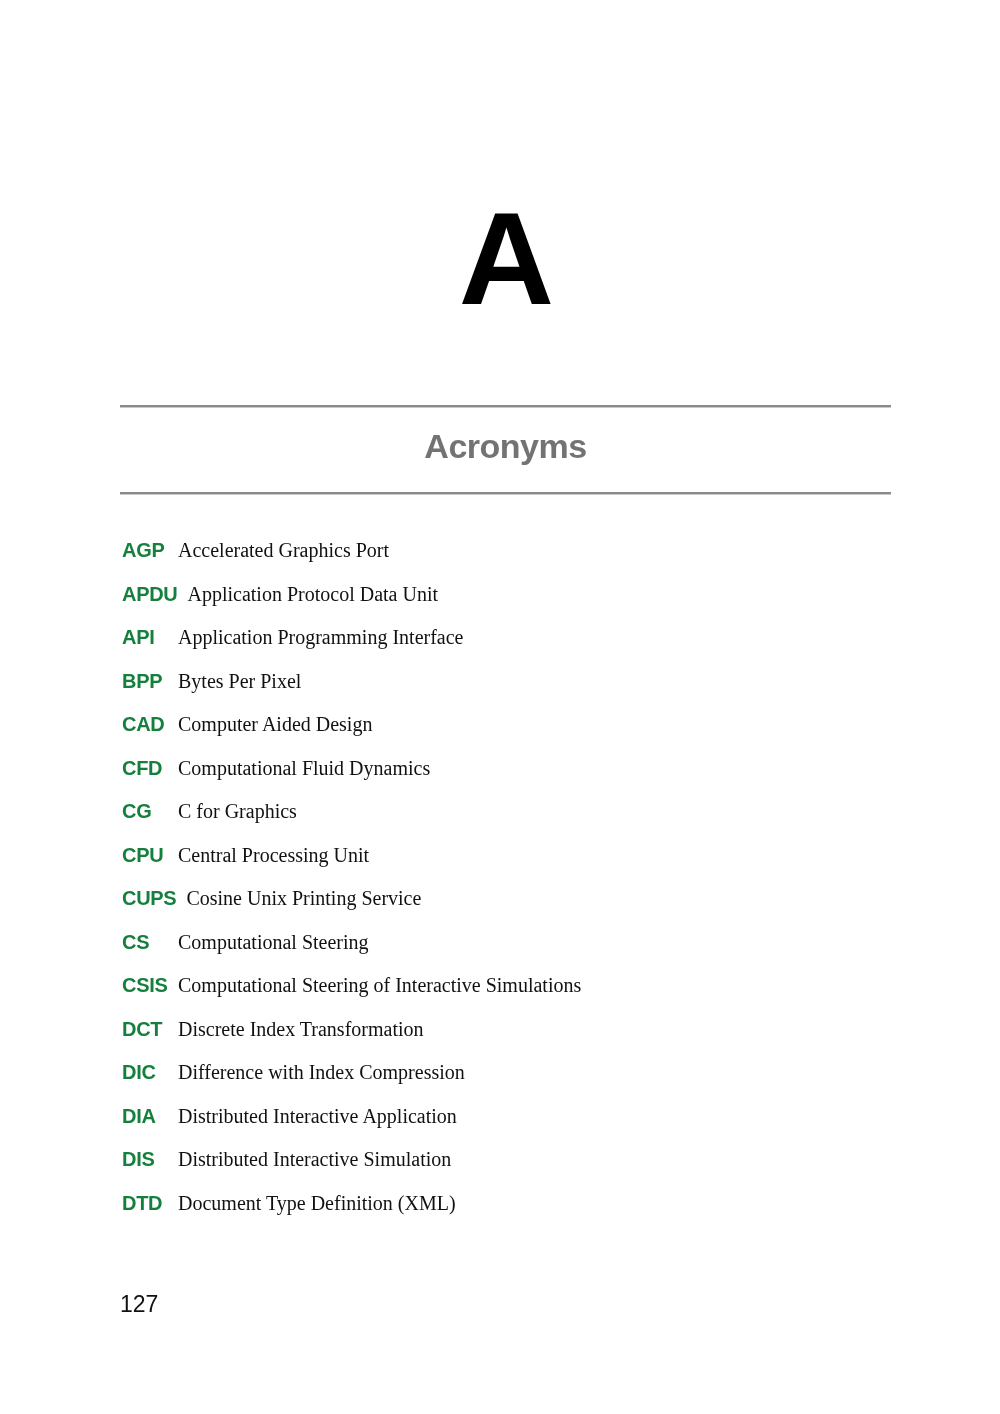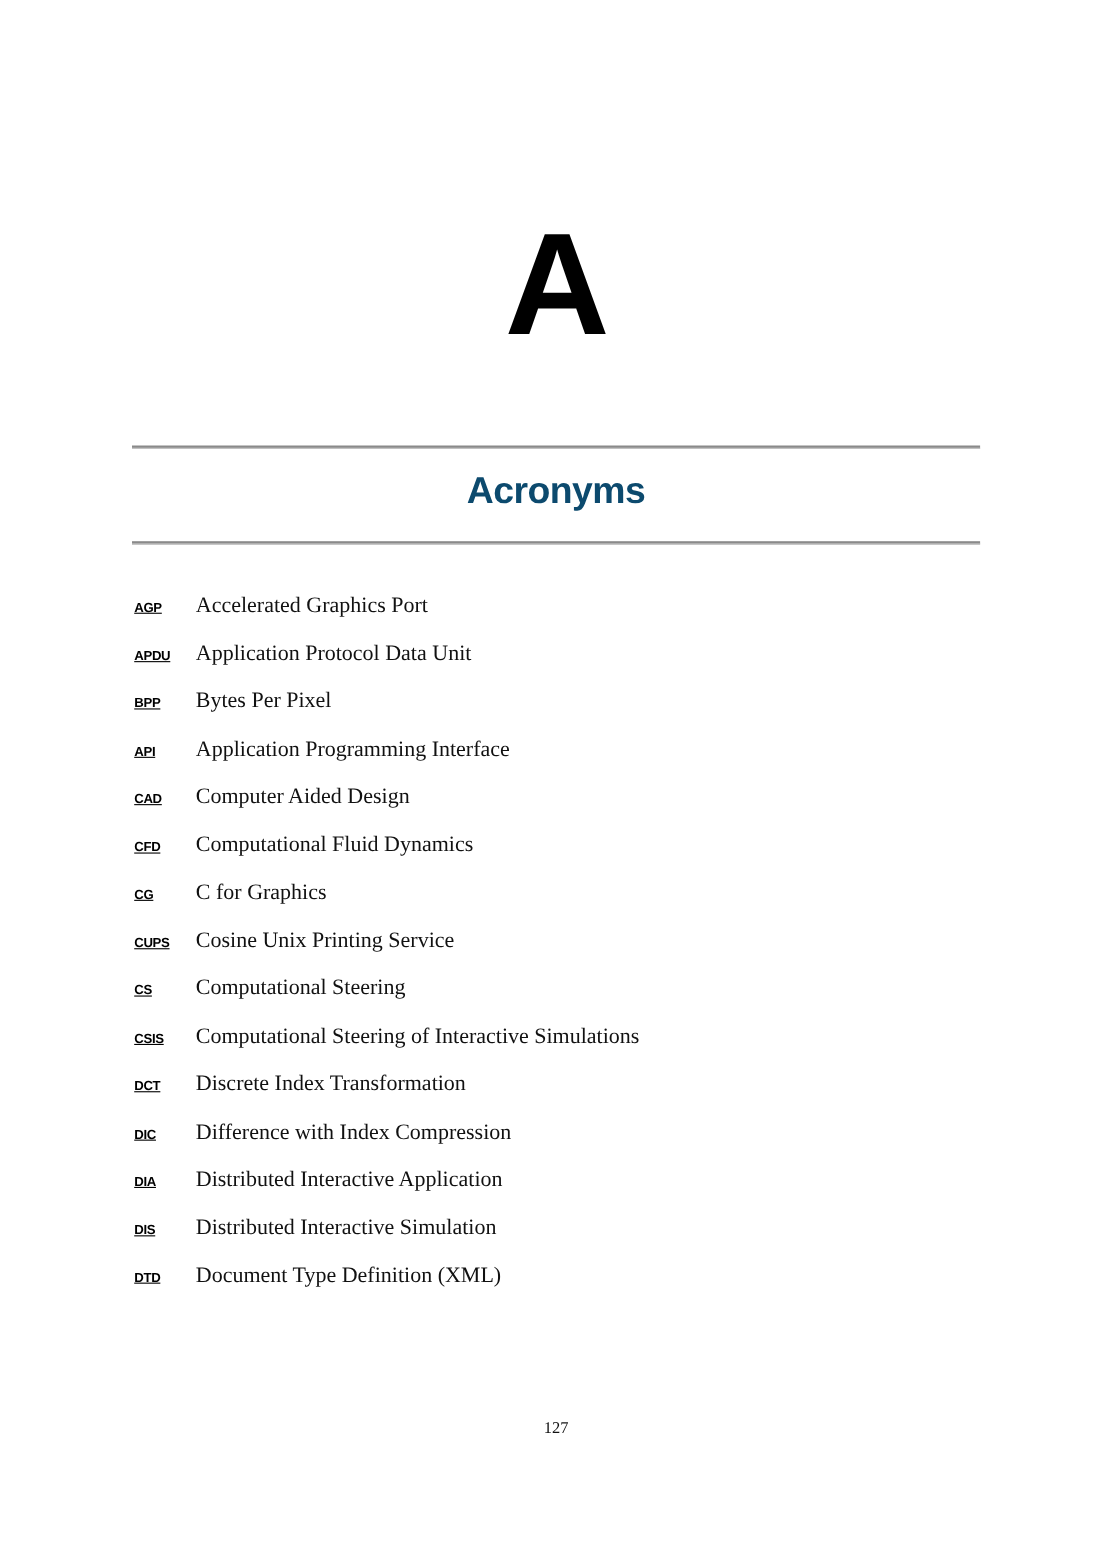--- a/index.html
+++ b/index.html
@@ -43,82 +43,82 @@
     position: absolute;
     top: 428px;
     left: 120px;
     width: 771px;
     text-align: center;
     font-family: "Liberation Sans", sans-serif;
     font-weight: bold;
     font-size: 34px;
     line-height: 1.1;
     letter-spacing: -0.5px;
-    color: #0c4a6e;
+    color: #737373;
   }
   .acronym-list {
     position: absolute;
     top: 537px;
     left: 122px;
     width: 770px;
   }
   .acronym-row {
     margin-bottom: 15px;
     line-height: 26.5px;
     white-space: nowrap;
   }
   .acronym-term {
     display: inline-block;
     min-width: 46px;
     margin-right: 10px;
     font-family: "Liberation Sans", sans-serif;
     font-weight: bold;
-    font-size: 12px;
+    font-size: 20px;
     letter-spacing: -0.3px;
-    color: #000000;
+    color: #15803d;
     vertical-align: baseline;
-    text-decoration: underline;
   }
   .acronym-def {
     font-family: Liberation Serif, serif;
     font-size: 20px;
     color: #111111;
   }
   .page-number {
     position: absolute;
     top: 1291px;
     left: 120px;
     width: 771px;
-    text-align: center;
-    font-family: Liberation Serif, serif;
-    font-size: 15px;
+    text-align: left;
+    font-family: Liberation Sans, sans-serif;
+    font-size: 23px;
     color: #111111;
   }
 </style>
 </head>
 <body>
 
 <div class="page">
 
   <div class="chapter-letter">A</div>
 
   <div class="rule rule-top"></div>
 
   <div class="chapter-title">Acronyms</div>
 
   <div class="rule rule-bottom"></div>
 
   <div class="acronym-list">
       <div class="acronym-row"><span class="acronym-term">AGP</span><span class="acronym-def">Accelerated Graphics Port</span></div>
       <div class="acronym-row"><span class="acronym-term">APDU</span><span class="acronym-def">Application Protocol Data Unit</span></div>
+      <div class="acronym-row"><span class="acronym-term">API</span><span class="acronym-def">Application Programming Interface</span></div>
       <div class="acronym-row"><span class="acronym-term">BPP</span><span class="acronym-def">Bytes Per Pixel</span></div>
-      <div class="acronym-row"><span class="acronym-term">API</span><span class="acronym-def">Application Programming Interface</span></div>
       <div class="acronym-row"><span class="acronym-term">CAD</span><span class="acronym-def">Computer Aided Design</span></div>
       <div class="acronym-row"><span class="acronym-term">CFD</span><span class="acronym-def">Computational Fluid Dynamics</span></div>
       <div class="acronym-row"><span class="acronym-term">CG</span><span class="acronym-def">C for Graphics</span></div>
+      <div class="acronym-row"><span class="acronym-term">CPU</span><span class="acronym-def">Central Processing Unit</span></div>
       <div class="acronym-row"><span class="acronym-term">CUPS</span><span class="acronym-def">Cosine Unix Printing Service</span></div>
       <div class="acronym-row"><span class="acronym-term">CS</span><span class="acronym-def">Computational Steering</span></div>
       <div class="acronym-row"><span class="acronym-term">CSIS</span><span class="acronym-def">Computational Steering of Interactive Simulations</span></div>
       <div class="acronym-row"><span class="acronym-term">DCT</span><span class="acronym-def">Discrete Index Transformation</span></div>
       <div class="acronym-row"><span class="acronym-term">DIC</span><span class="acronym-def">Difference with Index Compression</span></div>
       <div class="acronym-row"><span class="acronym-term">DIA</span><span class="acronym-def">Distributed Interactive Application</span></div>
       <div class="acronym-row"><span class="acronym-term">DIS</span><span class="acronym-def">Distributed Interactive Simulation</span></div>
       <div class="acronym-row"><span class="acronym-term">DTD</span><span class="acronym-def">Document Type Definition (XML)</span></div>
     </div>
 

